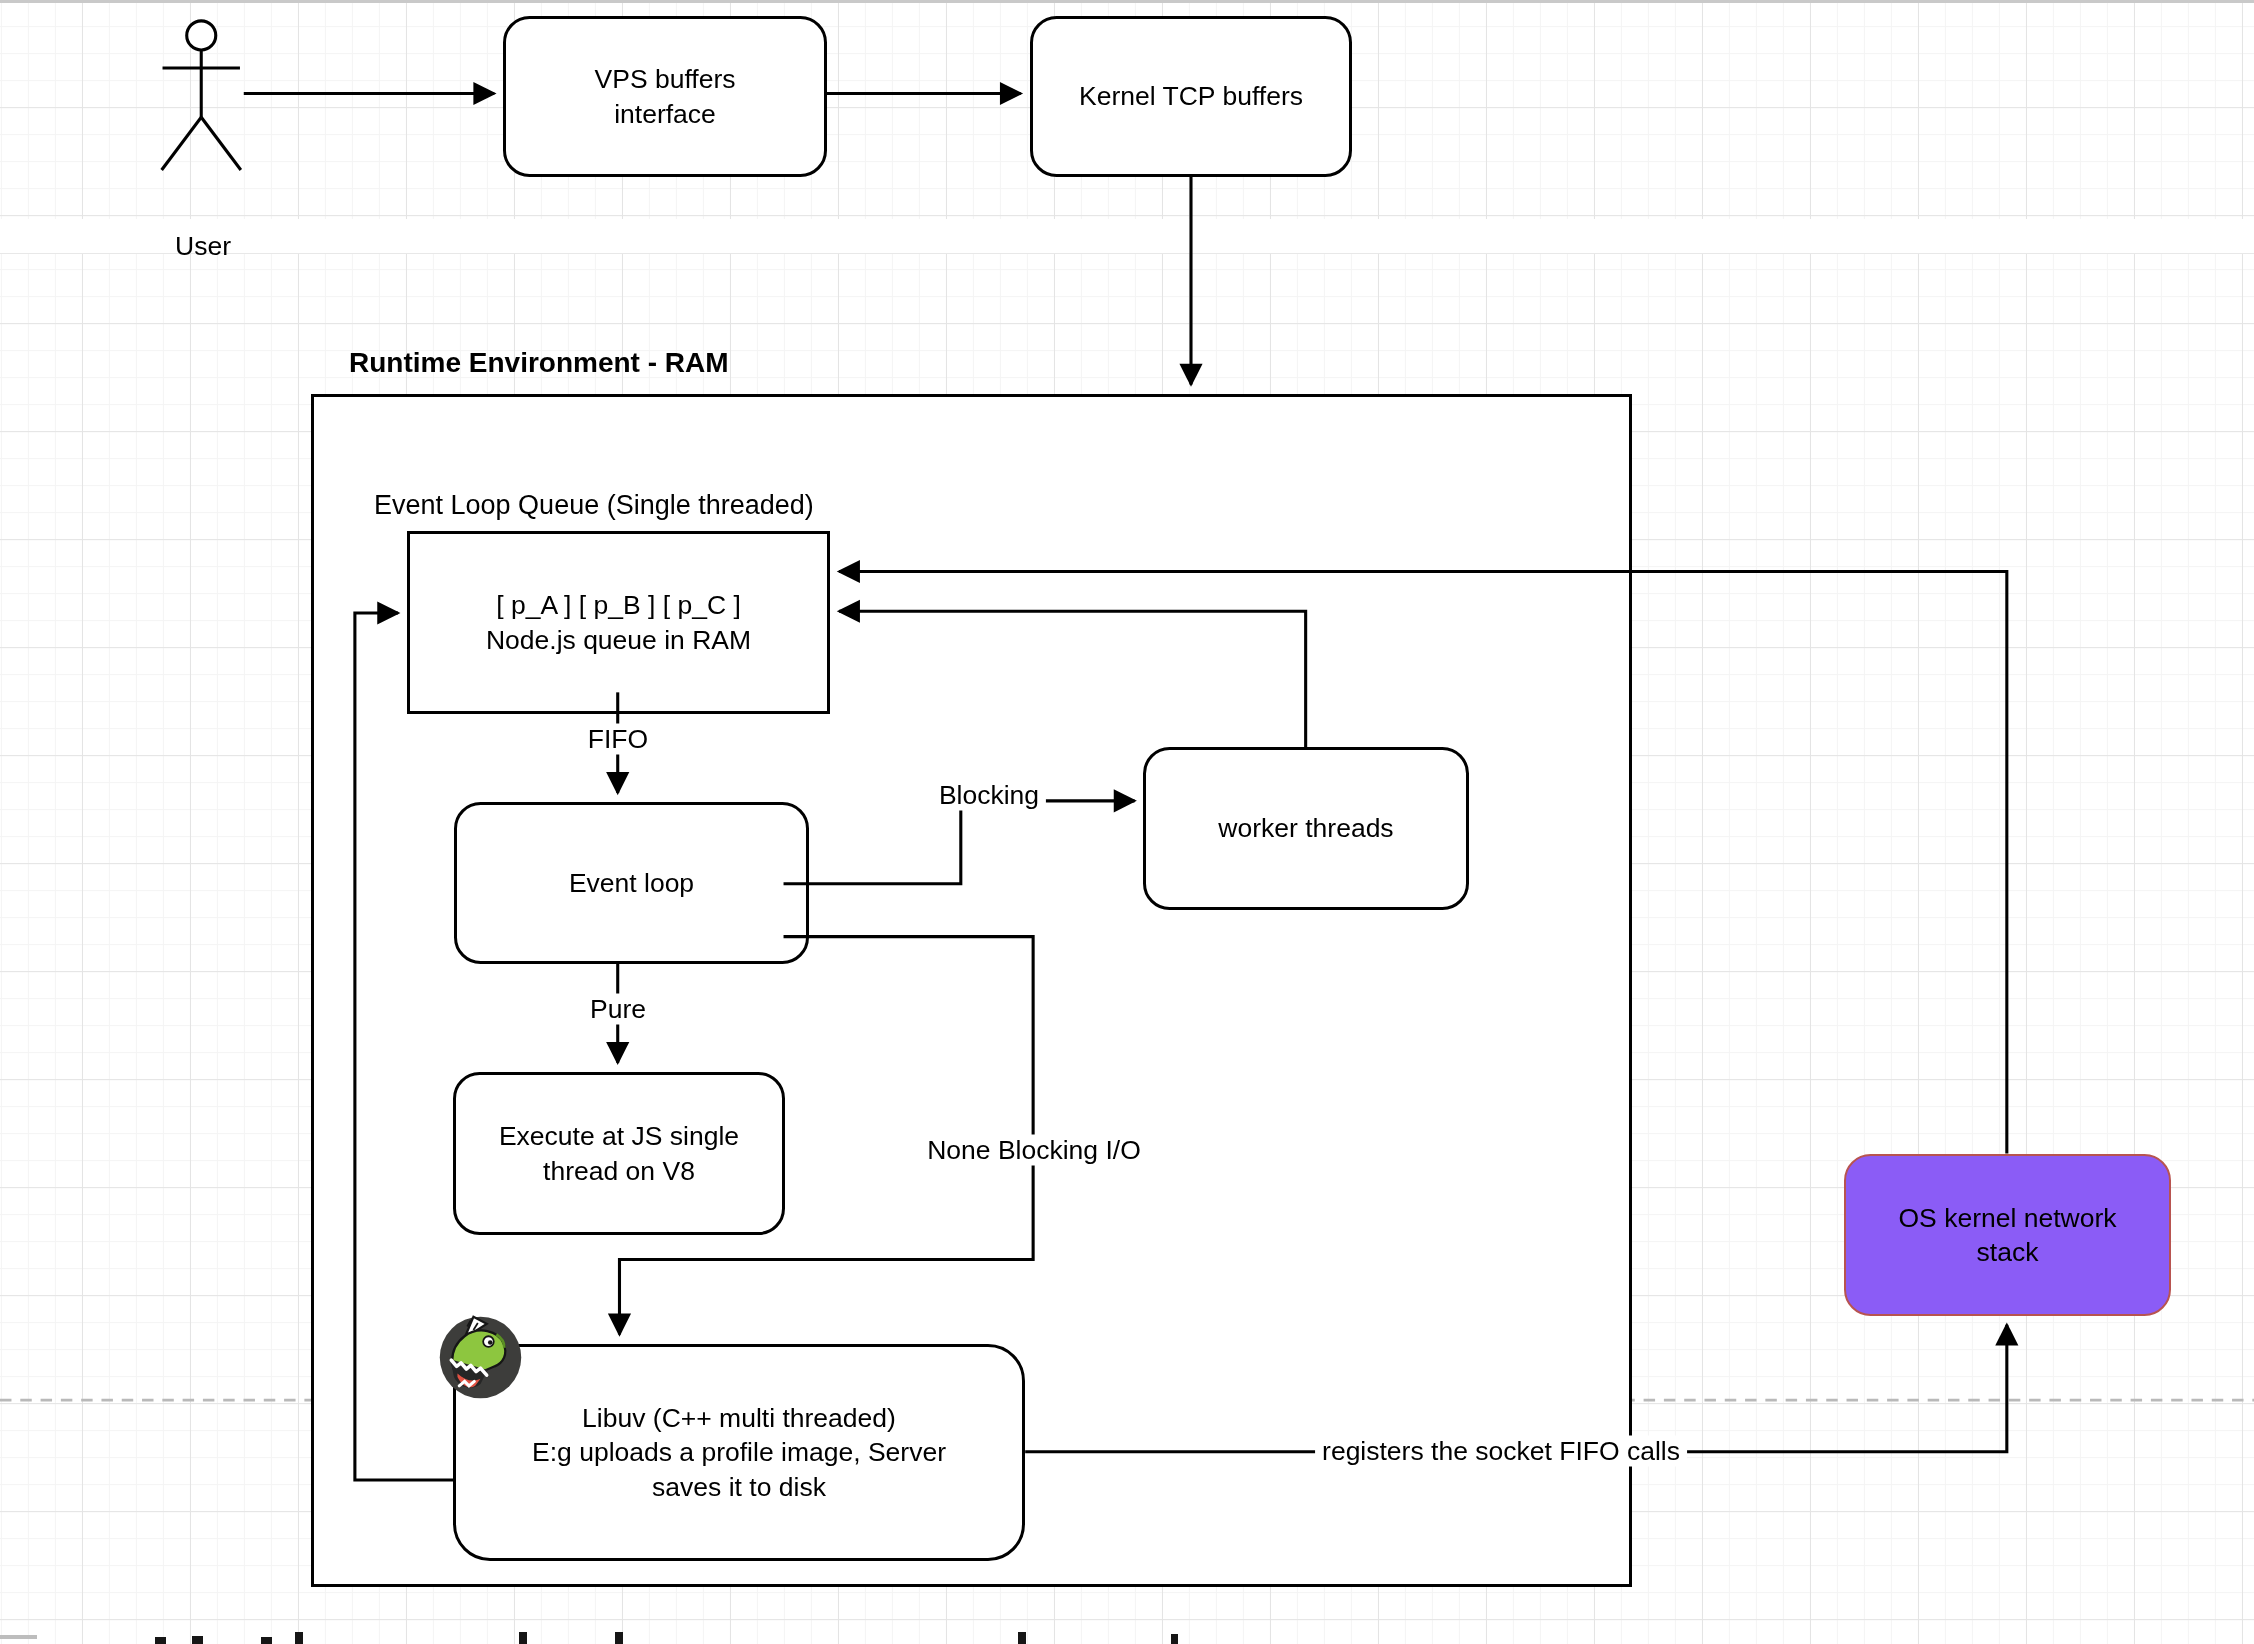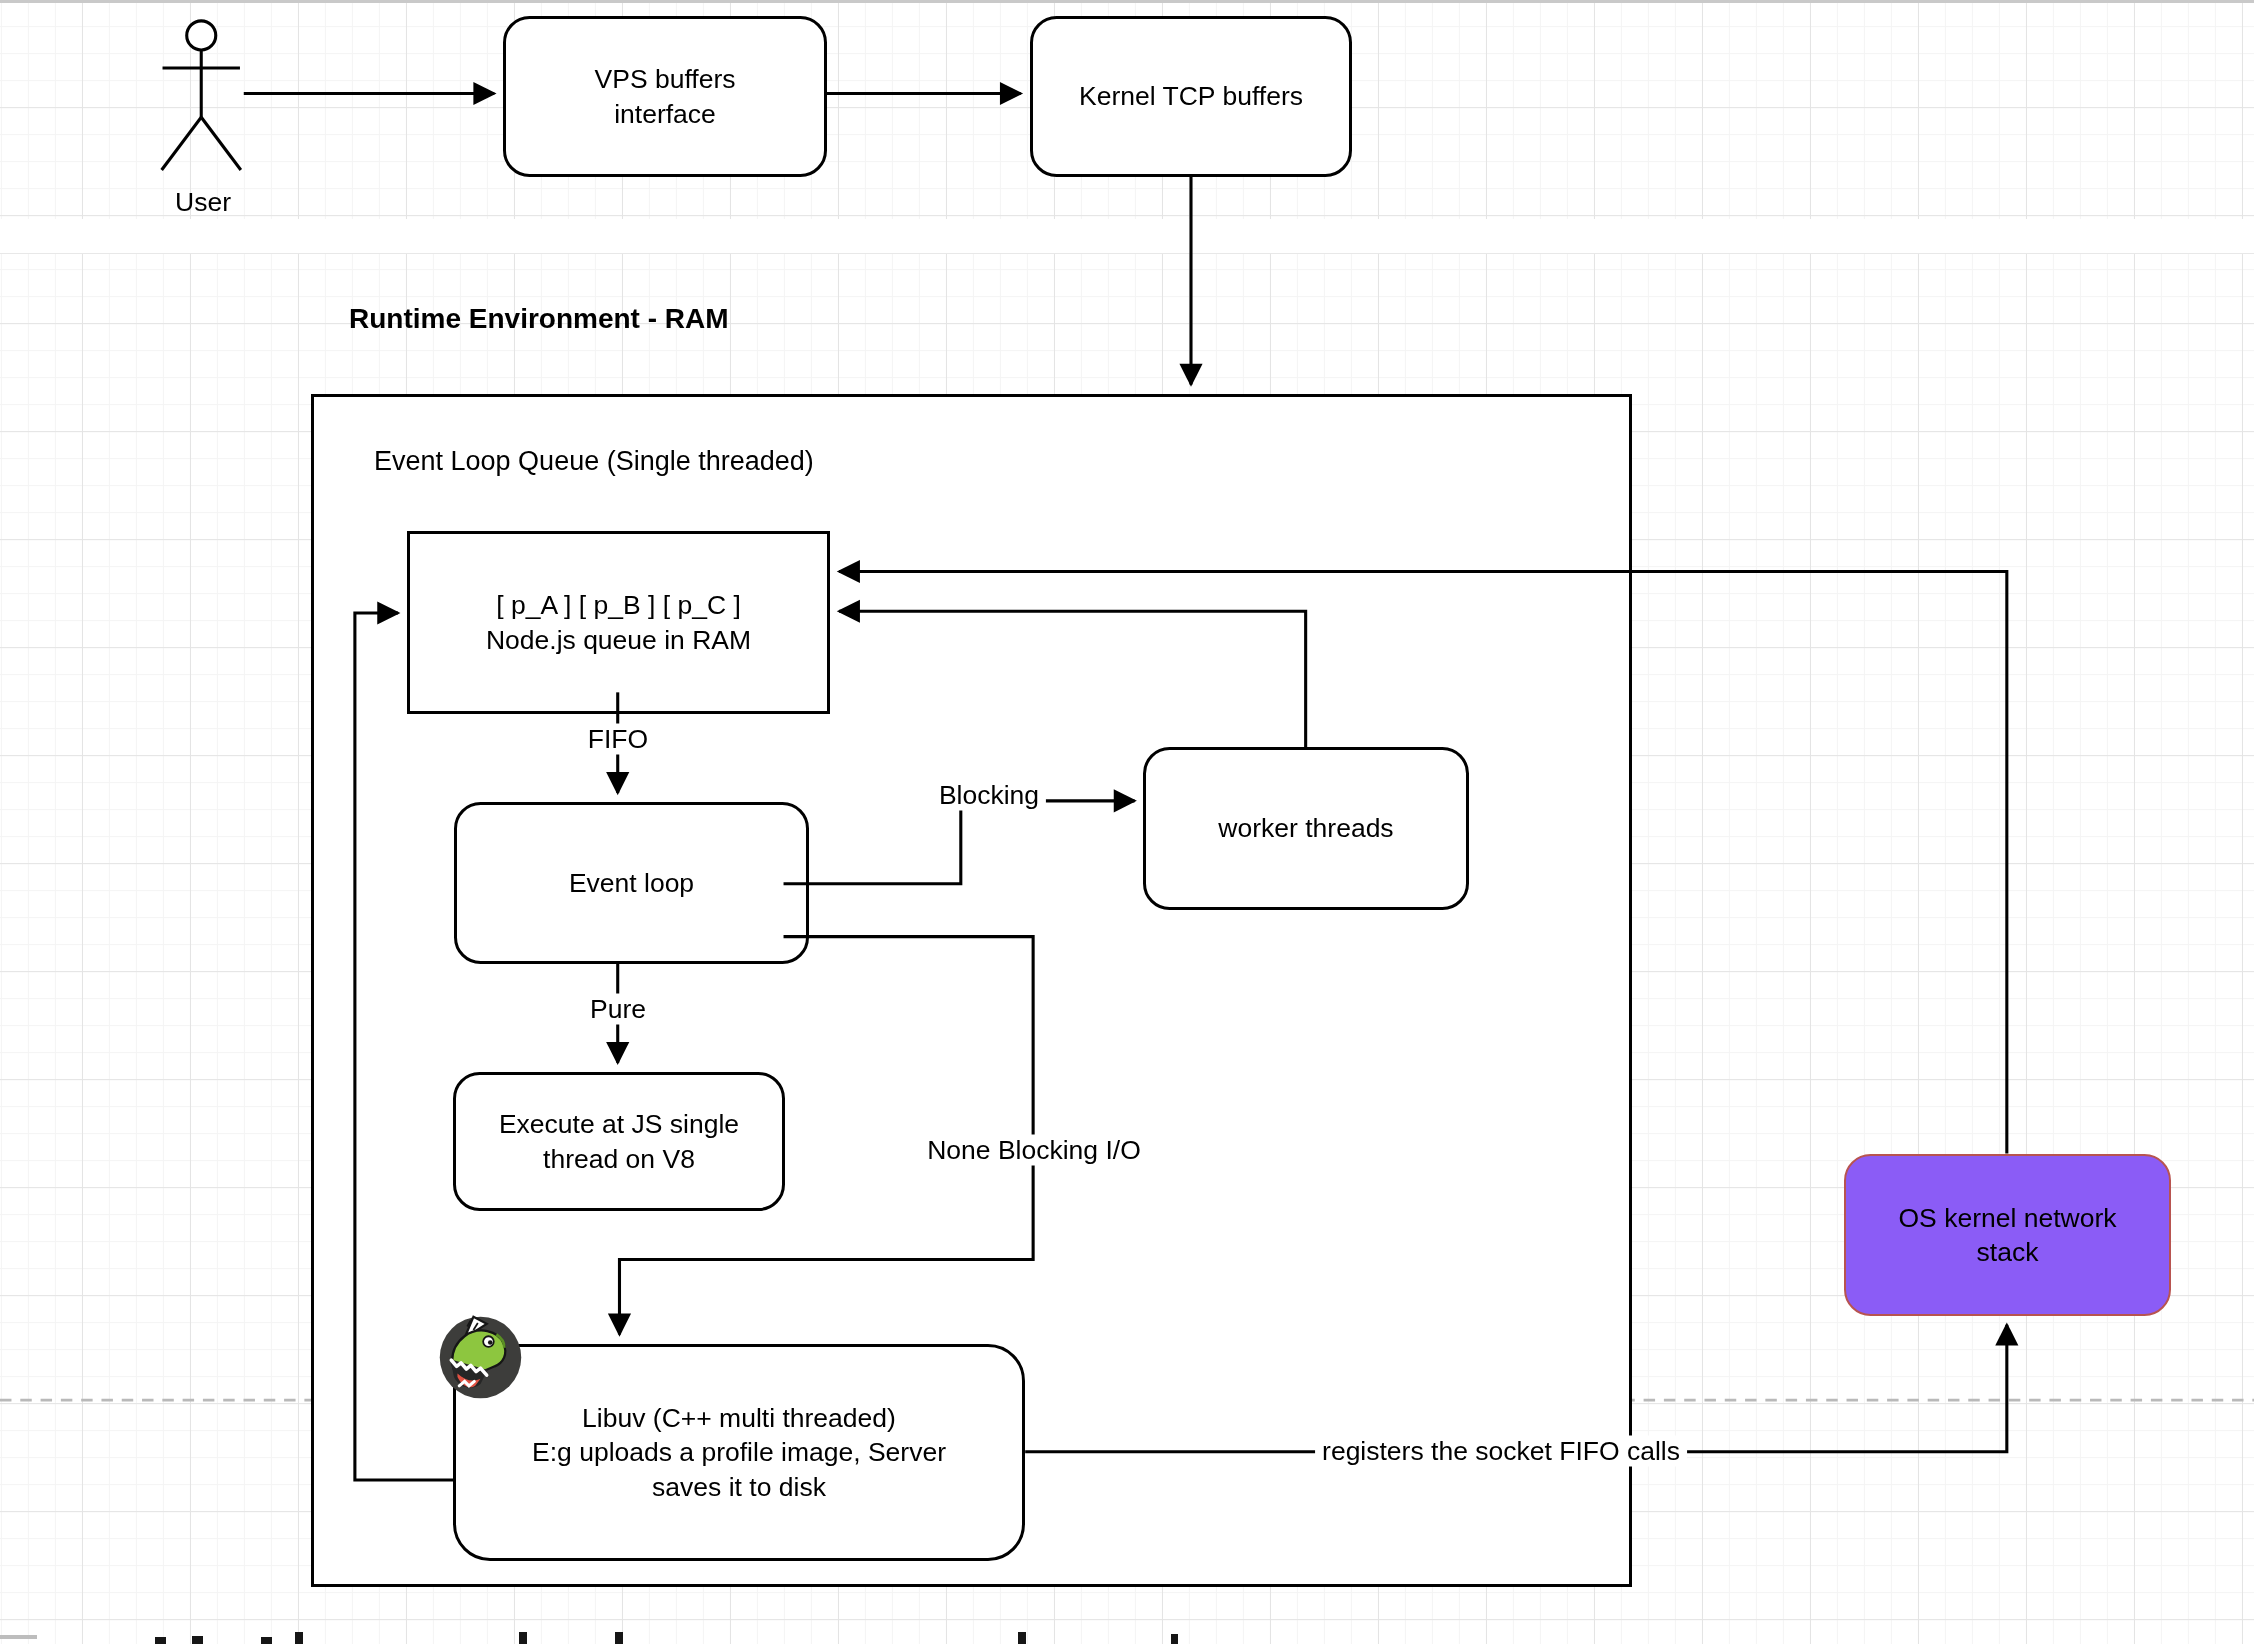--- a/index.html
+++ b/index.html
@@ -18,21 +18,21 @@
   .top-edge{position:absolute;left:0;top:0;width:2255px;height:2.6px;background:#c9c9c9;z-index:1;}
   .page-band{position:absolute;left:0;top:219px;width:2255px;height:34px;background:#ffffff;border-bottom:0.9px solid #e8e8e8;z-index:1;}
   .dash-layer{position:absolute;left:0;top:1394px;width:2255px;height:10.6px;z-index:1;}
   .container-box{position:absolute;left:311px;top:394px;width:1321px;height:1193px;
     box-sizing:border-box;border:3.5px solid #000;background:#fff;z-index:2;}
   .node{position:absolute;box-sizing:border-box;border:3.5px solid #000;background:#fff;
     display:flex;align-items:center;justify-content:center;text-align:center;
     font-size:26.5px;line-height:1.3;white-space:pre-line;z-index:3;}
   .rounded{border-radius:26.5px;}
   .rounded-lg{border-radius:37px;}
-  .title{position:absolute;z-index:3;white-space:nowrap;}
+  .title{position:absolute;z-index:3;white-space:nowrap;margin-top:44px;}
   .runtime-title{left:349px;top:303px;font-size:28px;font-weight:bold;}
   .container-title{left:374px;top:446px;font-size:27px;}
   .user-label{left:141px;top:187px;width:124px;text-align:center;font-size:26.5px;}
   .wires{position:absolute;left:0;top:0;width:2255px;height:1644px;z-index:4;pointer-events:none;}
   .elabel{position:absolute;transform:translate(-50%,-50%);background:#fff;padding:0 7px;
     font-size:26.5px;z-index:5;white-space:nowrap;}
   .figure{position:absolute;z-index:3;}
   .libuv-icon{position:absolute;left:438px;top:1315px;width:85px;height:85px;z-index:6;}
   .bmark{position:absolute;background:#161616;z-index:6;}
   .bmark.gray{background:#bdbdbd;}
@@ -61,21 +61,21 @@
 
 <div class="title runtime-title">Runtime Environment - RAM</div>
 
 <div class="container-box"></div>
 <div class="title container-title">Event Loop Queue (Single threaded)</div>
 
 <div class="node" style="left:407px;top:531px;width:423px;height:183px">[ p_A ] [ p_B ] [ p_C ]
 Node.js queue in RAM</div>
 <div class="node rounded" style="left:454px;top:802px;width:355px;height:162px">Event loop</div>
 <div class="node rounded" style="left:1143px;top:747px;width:326px;height:163px">worker threads</div>
-<div class="node rounded" style="left:453px;top:1072px;width:332px;height:139px">Execute at JS single
+<div class="node rounded" style="left:453px;top:1072px;width:332px;height:163px">Execute at JS single
 thread on V8</div>
 <div class="node rounded-lg" style="left:453px;top:1344px;width:572px;height:217px">Libuv (C++ multi threaded)
 E:g uploads a profile image, Server
 saves it to disk</div>
 <div class="node rounded" style="left: 1844px; top: 1154px; width: 327px; height: 162px; background: #8b5cf6; border-color: rgb(184, 84, 80); border-width: 2.6px;">OS kernel network
 stack</div>
 
 <svg class="libuv-icon" viewBox="0 0 96 96">
   <circle cx="48" cy="48" r="46" fill="#3d3d3b"></circle>
   <polygon points="40,2 55,10 30,26" fill="#ffffff" stroke="#161616" stroke-width="2.5"></polygon>

